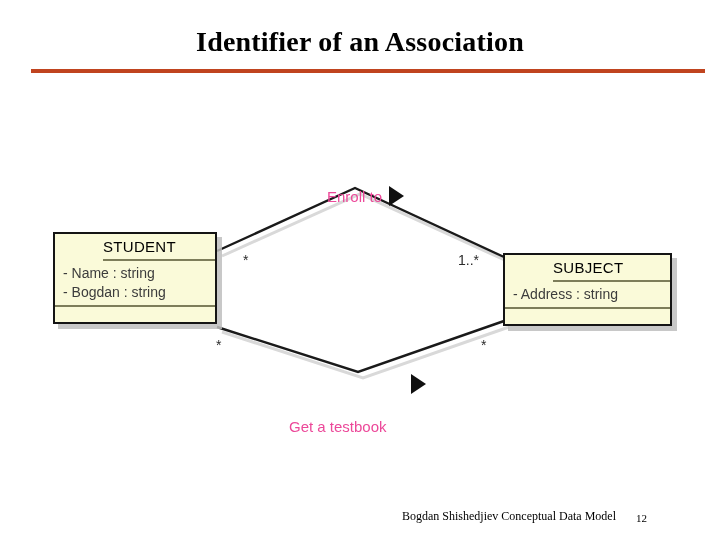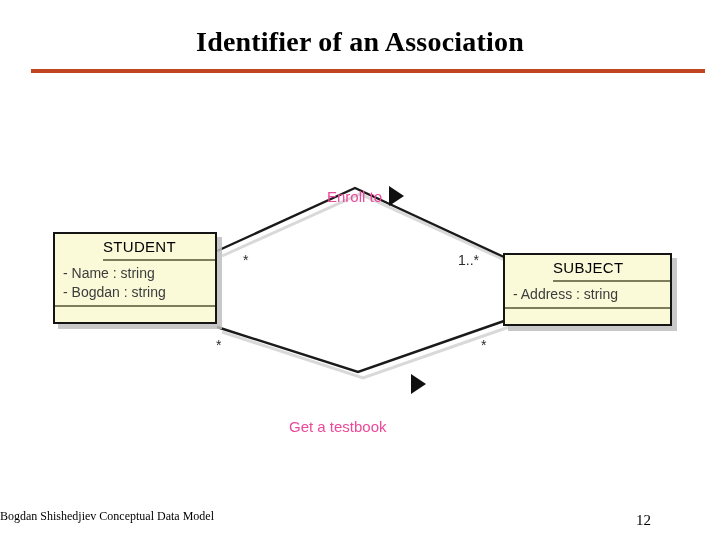--- a/index.html
+++ b/index.html
@@ -131,31 +131,31 @@
   #mult-tr { left: 458px; top: 252px; }
   #mult-bl { left: 216px; top: 337px; }
   #mult-br { left: 481px; top: 337px; }
 
   
   #footer-note {
     position: absolute;
     left: 0;
     top: 509px;
     width: 616px;
-    text-align: left;
+    text-align: right;
     font-family: "Liberation Serif", serif;
     font-size: 12px;
     color: #000000;
   }
   #page-number {
     position: absolute;
     left: 636px;
     top: 512px;
     font-family: "Liberation Serif", serif;
-    font-size: 15px;
+    font-size: 11px;
     color: #000000;
   }
 </style>
 </head>
 <body>
 
 <div id="slide">
 
   <div id="slide-title">Identifier of an Association</div>
   <div id="title-rule"></div>

